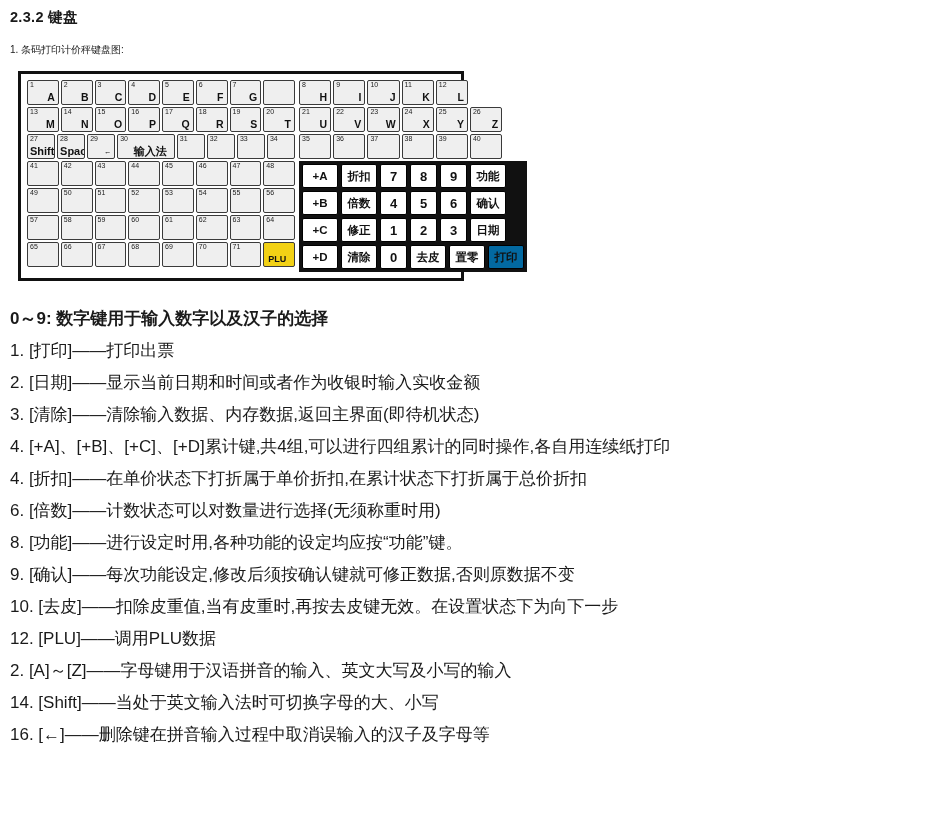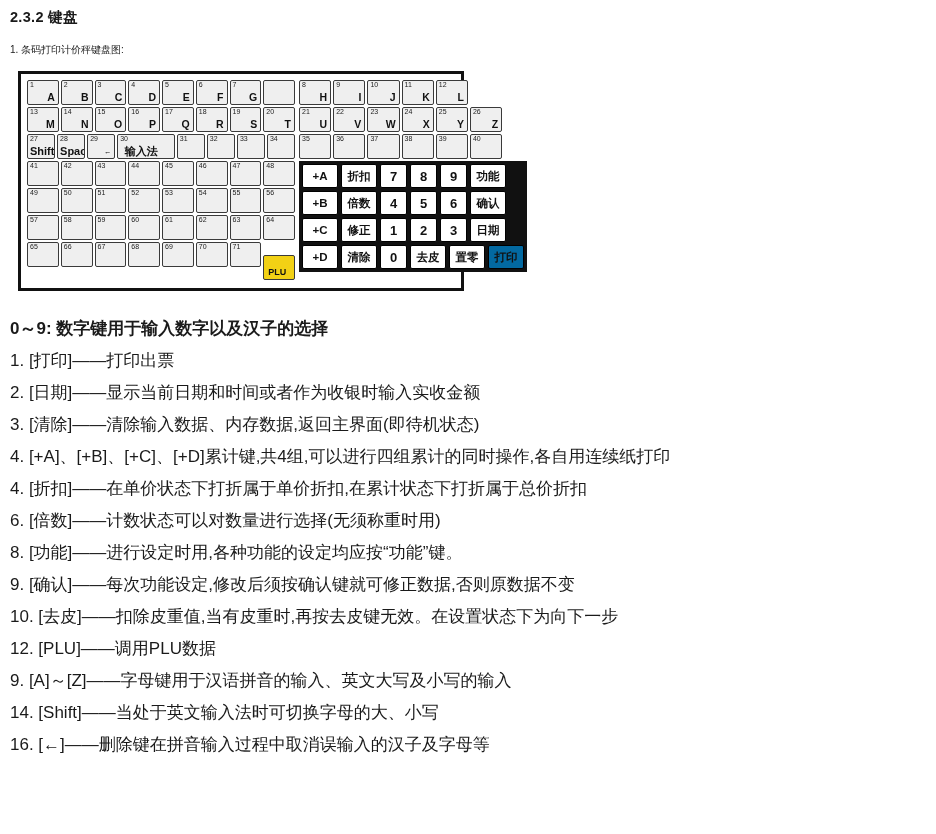--- a/index.html
+++ b/index.html
@@ -88,21 +88,20 @@
     left: 2px;
     right: auto;
   }
   .key .lbl.smallr {
     font-size: 7.5px;
     font-weight: normal;
   }
   .key.wide { width: 66.4px; }
   .key.plu {
     background: #f2d115;
-    margin-top: 13px;
   }
   .key.plu .lbl { font-size: 9px; }
 
   
   .kp-right-inner {
     background: #ffffff;
   }
   .rrow {
     display: flex;
     gap: 2px;
@@ -275,21 +274,21 @@
           <div class="key">
               <span class="num">28</span>
               <span class="lbl small">Space</span>
             </div>
           <div class="key">
               <span class="num">29</span>
               <span class="lbl smallr">←</span>
             </div>
           <div class="key wide">
               <span class="num">30</span>
-              <span class="lbl small" style="left:auto;right:16px;">输入法</span>
+              <span class="lbl small" style="left:auto;right:7px;">输入法</span>
             </div>
           <div class="key">
               <span class="num">31</span>
               <span class="lbl"></span>
             </div>
           <div class="key">
               <span class="num">32</span>
               <span class="lbl"></span>
             </div>
           <div class="key">
@@ -530,18 +529,18 @@
     <div class="line">1. [打印]——打印出票</div>
     <div class="line">2. [日期]——显示当前日期和时间或者作为收银时输入实收金额</div>
     <div class="line">3. [清除]——清除输入数据、内存数据,返回主界面(即待机状态)</div>
     <div class="line">4. [+A]、[+B]、[+C]、[+D]累计键,共4组,可以进行四组累计的同时操作,各自用连续纸打印</div>
     <div class="line">4. [折扣]——在单价状态下打折属于单价折扣,在累计状态下打折属于总价折扣</div>
     <div class="line">6. [倍数]——计数状态可以对数量进行选择(无须称重时用)</div>
     <div class="line">8. [功能]——进行设定时用,各种功能的设定均应按“功能”键。</div>
     <div class="line">9. [确认]——每次功能设定,修改后须按确认键就可修正数据,否则原数据不变</div>
     <div class="line">10. [去皮]——扣除皮重值,当有皮重时,再按去皮键无效。在设置状态下为向下一步</div>
     <div class="line">12. [PLU]——调用PLU数据</div>
-    <div class="line">9. [A]～[Z]——字母键用于汉语拼音的输入、英文大写及小写的输入</div>
+    <div class="line">2. [A]～[Z]——字母键用于汉语拼音的输入、英文大写及小写的输入</div>
     <div class="line">14. [Shift]——当处于英文输入法时可切换字母的大、小写</div>
     <div class="line">16. [←]——删除键在拼音输入过程中取消误输入的汉子及字母等</div>
   </div>
 
 </div>
 
 </body></html>

